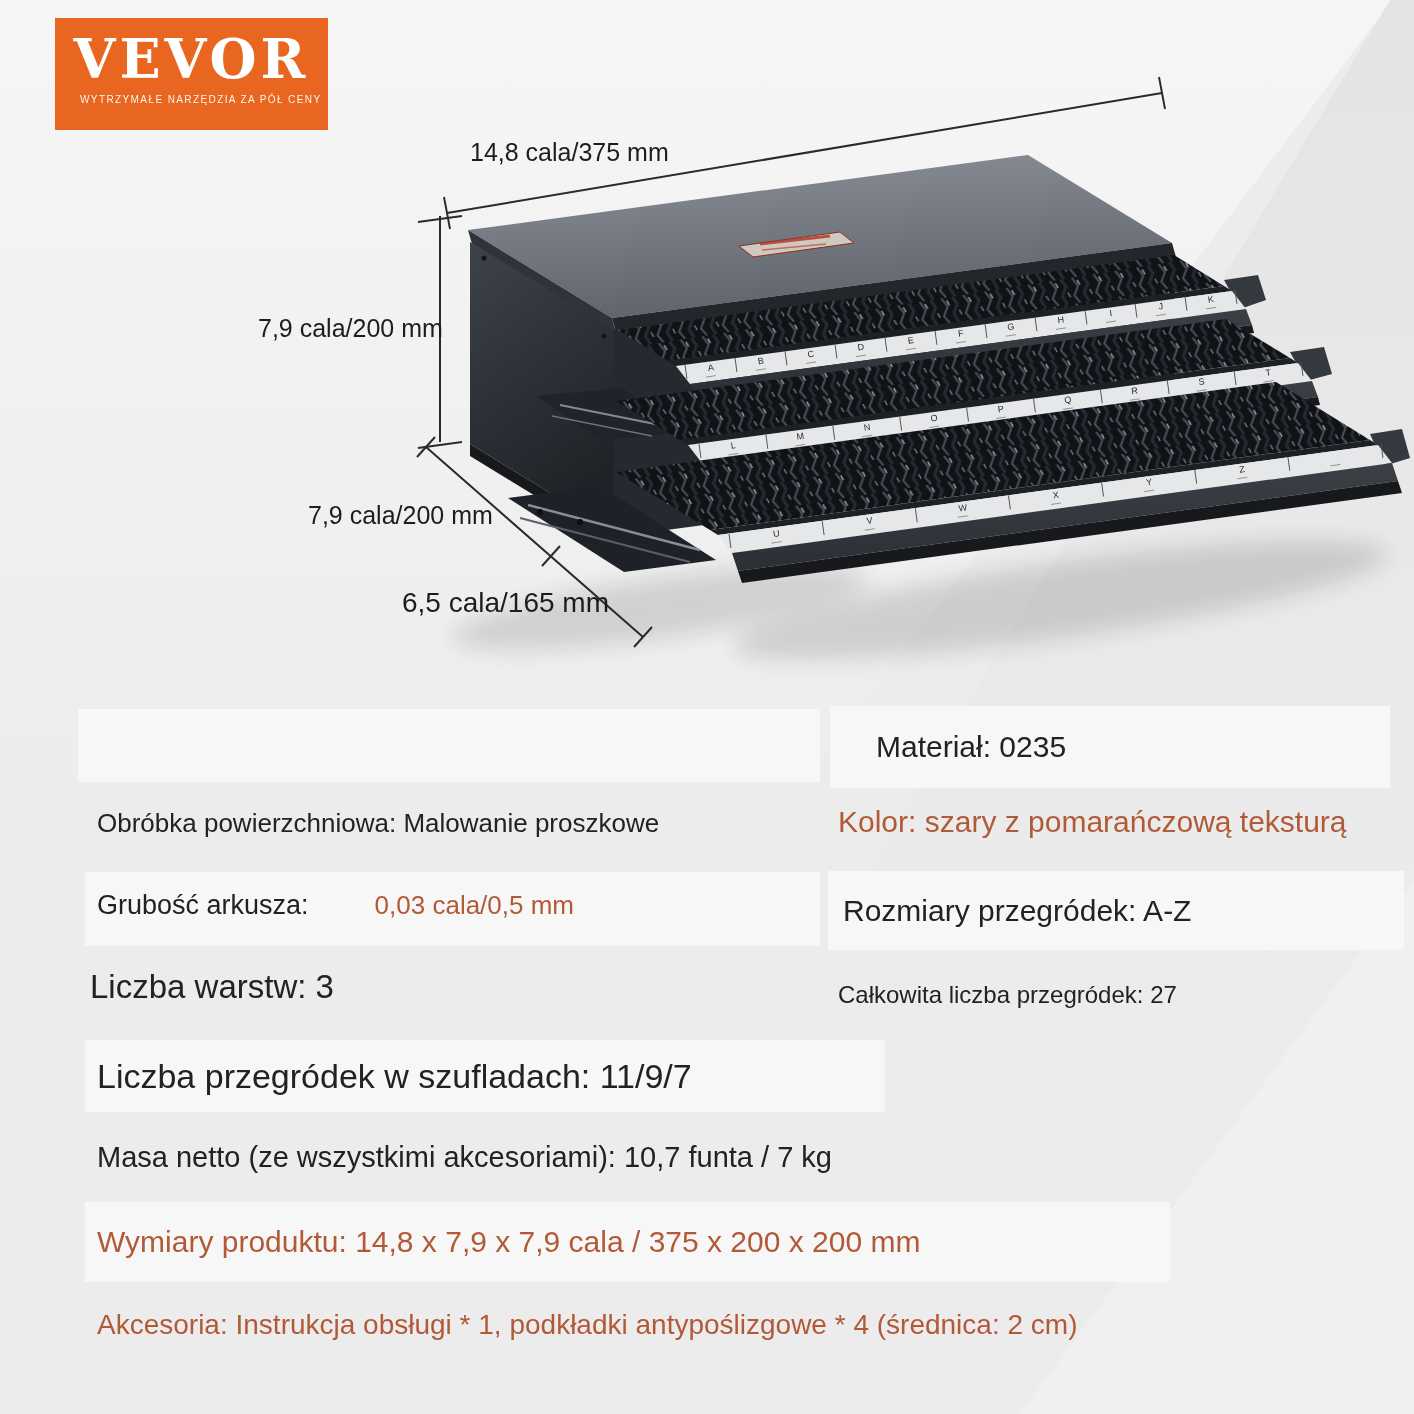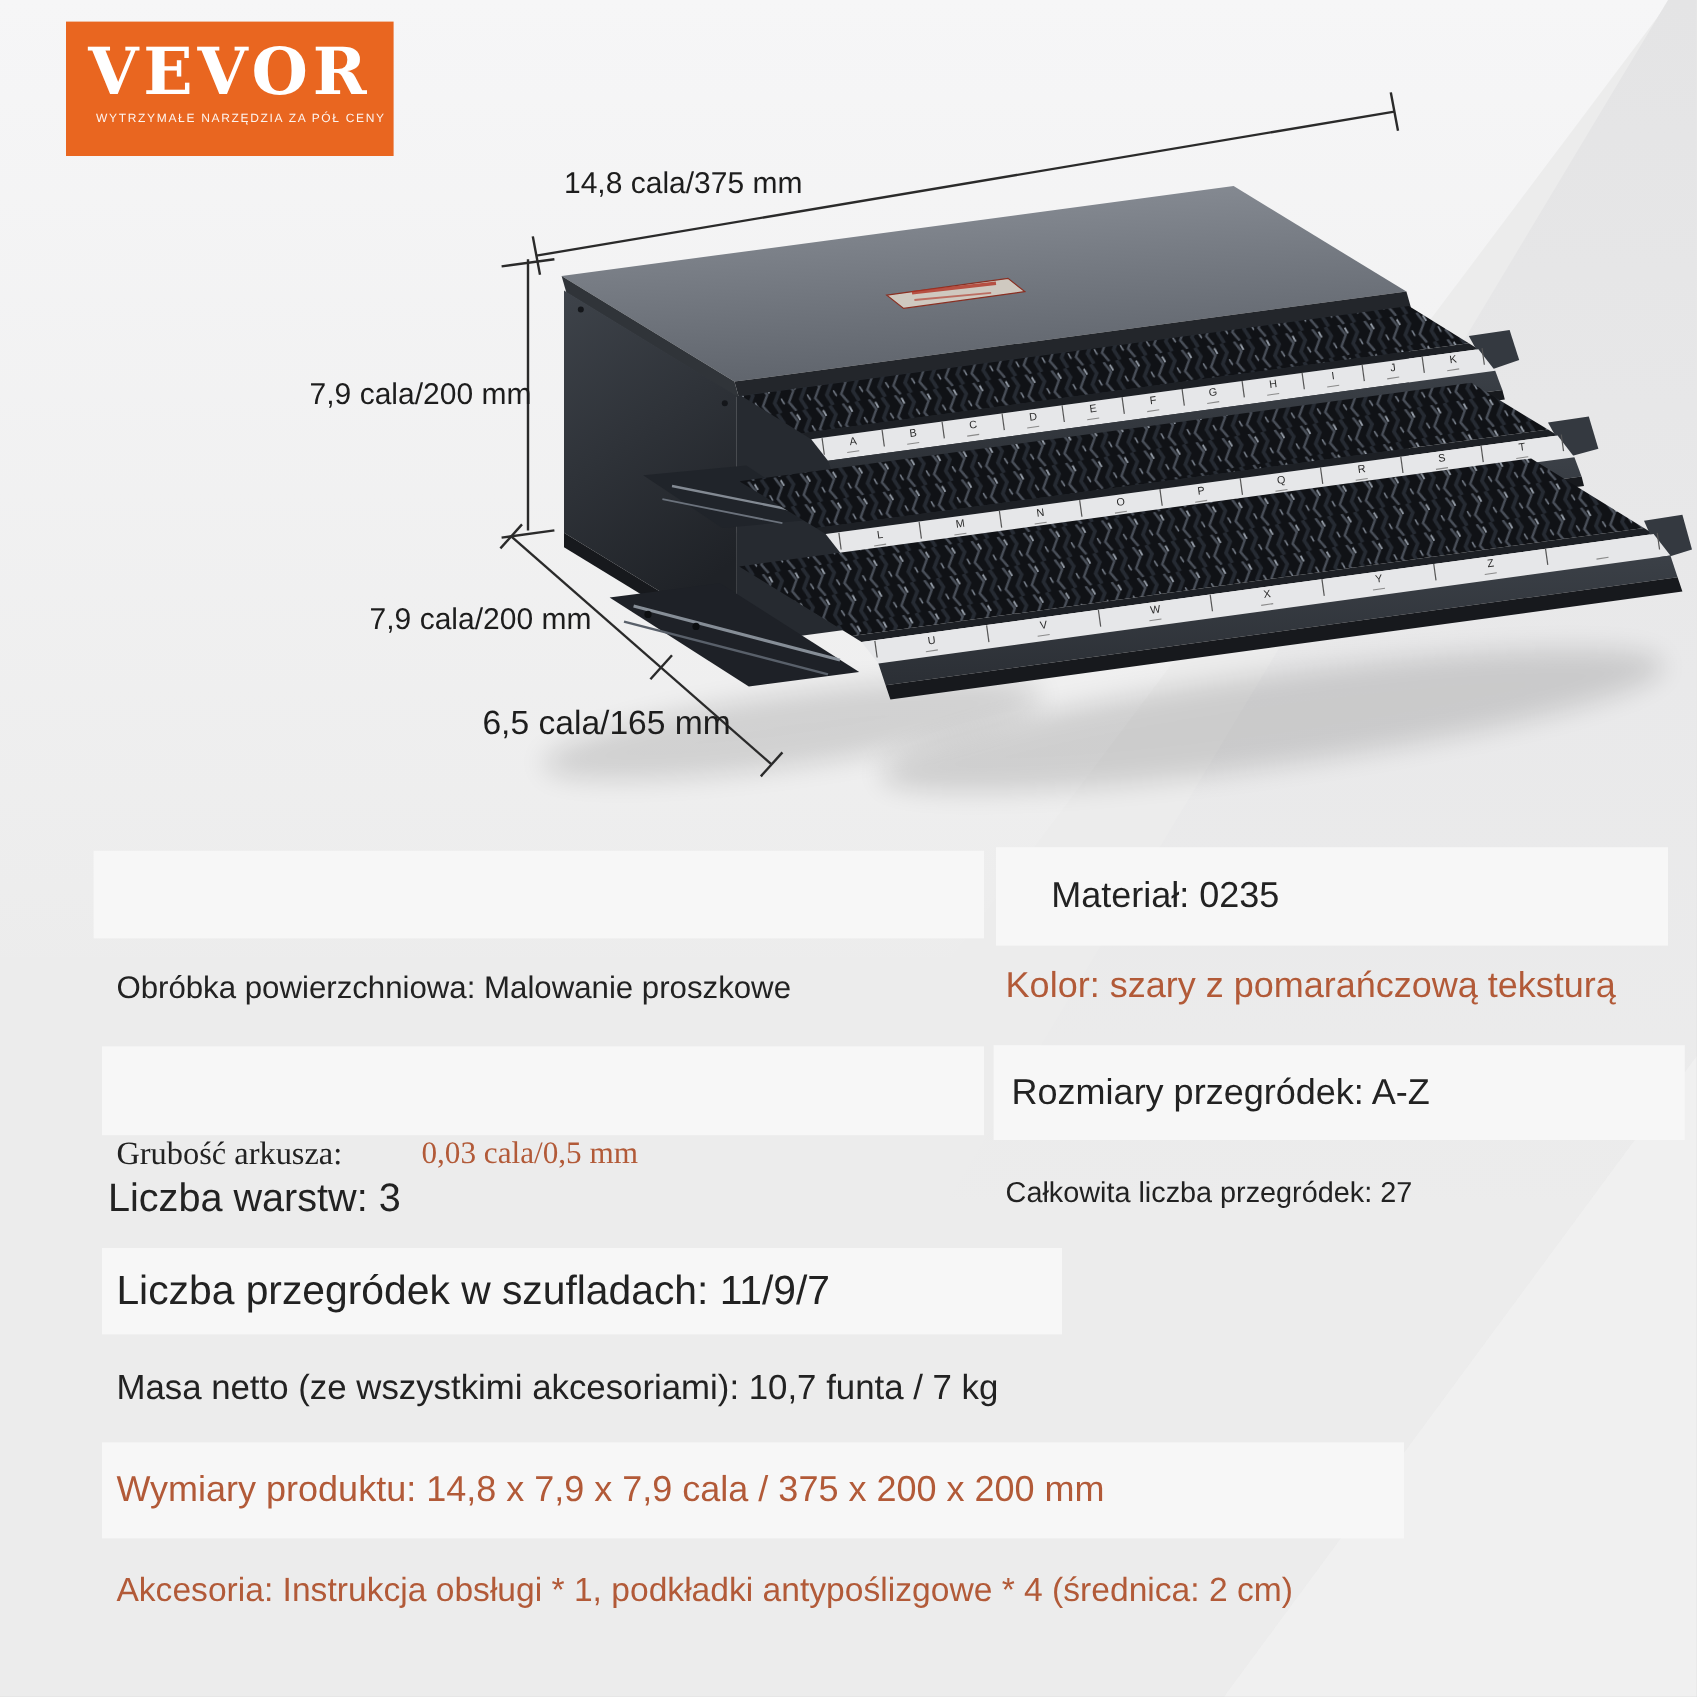--- a/index.html
+++ b/index.html
@@ -231,25 +231,25 @@
   <div class="panel" style="left:78px;top:709px;width:742px;height:73px;"></div>
   <div class="panel" style="left:830px;top:706px;width:560px;height:82px;"></div>
   <div class="panel" style="left:85px;top:872px;width:735px;height:74px;"></div>
   <div class="panel" style="left:828px;top:871px;width:576px;height:79px;"></div>
   <div class="panel" style="left:85px;top:1040px;width:800px;height:72px;"></div>
   <div class="panel" style="left:85px;top:1202px;width:1085px;height:80px;"></div>
 
   <div class="row" style="left:97px;top:795px;height:56px;font-size:26px;">
     <span>Obróbka powierzchniowa: Malowanie proszkowe</span>
   </div>
-  <div class="row" style="left:97px;top:924px;height:74px;font-size:27px;font-family:Liberation Serif, serif;">
+  <div class="row" style="left:97px;top:868px;height:74px;font-size:27px;">
     <span>Grubość arkusza:</span>
     <span class="orange" style="margin-left:66px;font-size:26px;">0,03 cala/0,5 mm</span>
   </div>
-  <div class="row" style="left:90px;top:957px;height:60px;font-size:33px;align-items:flex-end;">
+  <div class="row" style="left:90px;top:957px;height:60px;font-size:33px;">
     <span>Liczba warstw: 3</span>
   </div>
   <div class="row" style="left:97px;top:1040px;height:72px;font-size:34px;">
     <span>Liczba przegródek w szufladach: 11/9/7</span>
   </div>
   <div class="row" style="left:97px;top:1128px;height:58px;font-size:29px;">
     <span>Masa netto (ze wszystkimi akcesoriami): 10,7 funta / 7 kg</span>
   </div>
   <div class="row orange" style="left:97px;top:1202px;height:80px;font-size:30px;">
     <span>Wymiary produktu: 14,8 x 7,9 x 7,9 cala / 375 x 200 x 200 mm</span>

